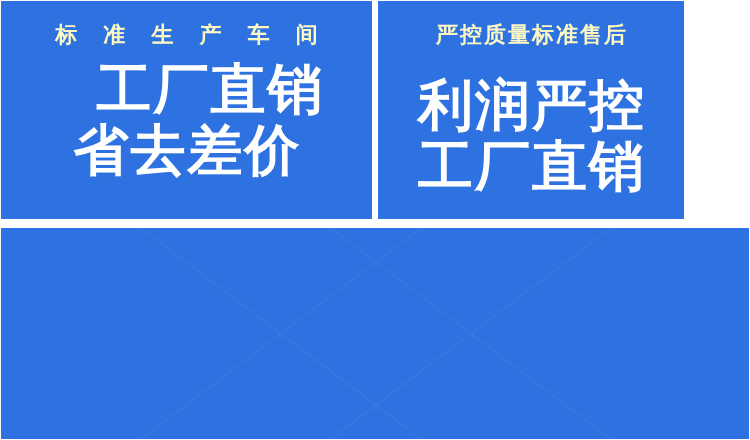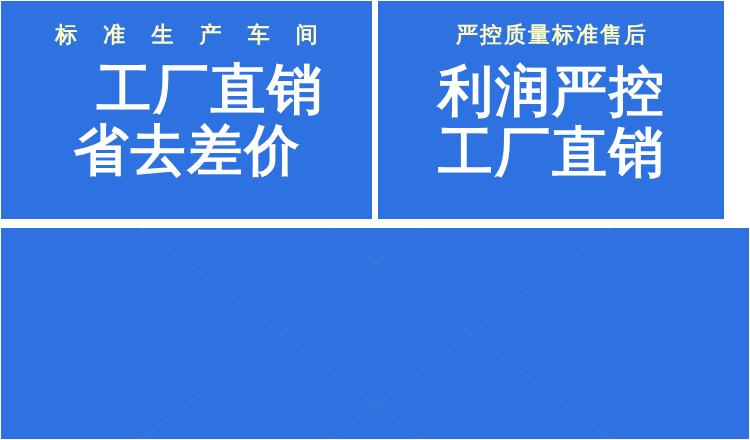--- a/index.html
+++ b/index.html
@@ -32,21 +32,21 @@
   
   #panel-top-left {
     left: 1px;
     top: 1px;
     width: 371px;
     height: 218px;
   }
   #panel-top-right {
     left: 378px;
     top: 1px;
-    width: 346px;
+    width: 306px;
     height: 218px;
   }
 
   .top-inner {
     position: absolute;
     left: 0;
     right: 0;
     top: 0;
     bottom: 0;
     display: flex;
@@ -73,21 +73,21 @@
     font-weight: bold;
     font-size: 55px;
     line-height: 1.08;
     white-space: nowrap;
     text-align: center;
     letter-spacing: 2px;
     text-indent: 2px;
   }
   #headline-left-1  { margin-top: 14px; margin-left: 46px; }
   #headline-left-2  { margin-top: 2px; }
-  #headline-right-1 { margin-top: 16px; }
+  #headline-right-1 { margin-top: 30px; }
   #headline-right-2 { margin-top: 2px; }
 
   
   #panel-bottom {
     left: 1px;
     top: 228px;
     width: 748px;
     height: 211px;
   }
 

